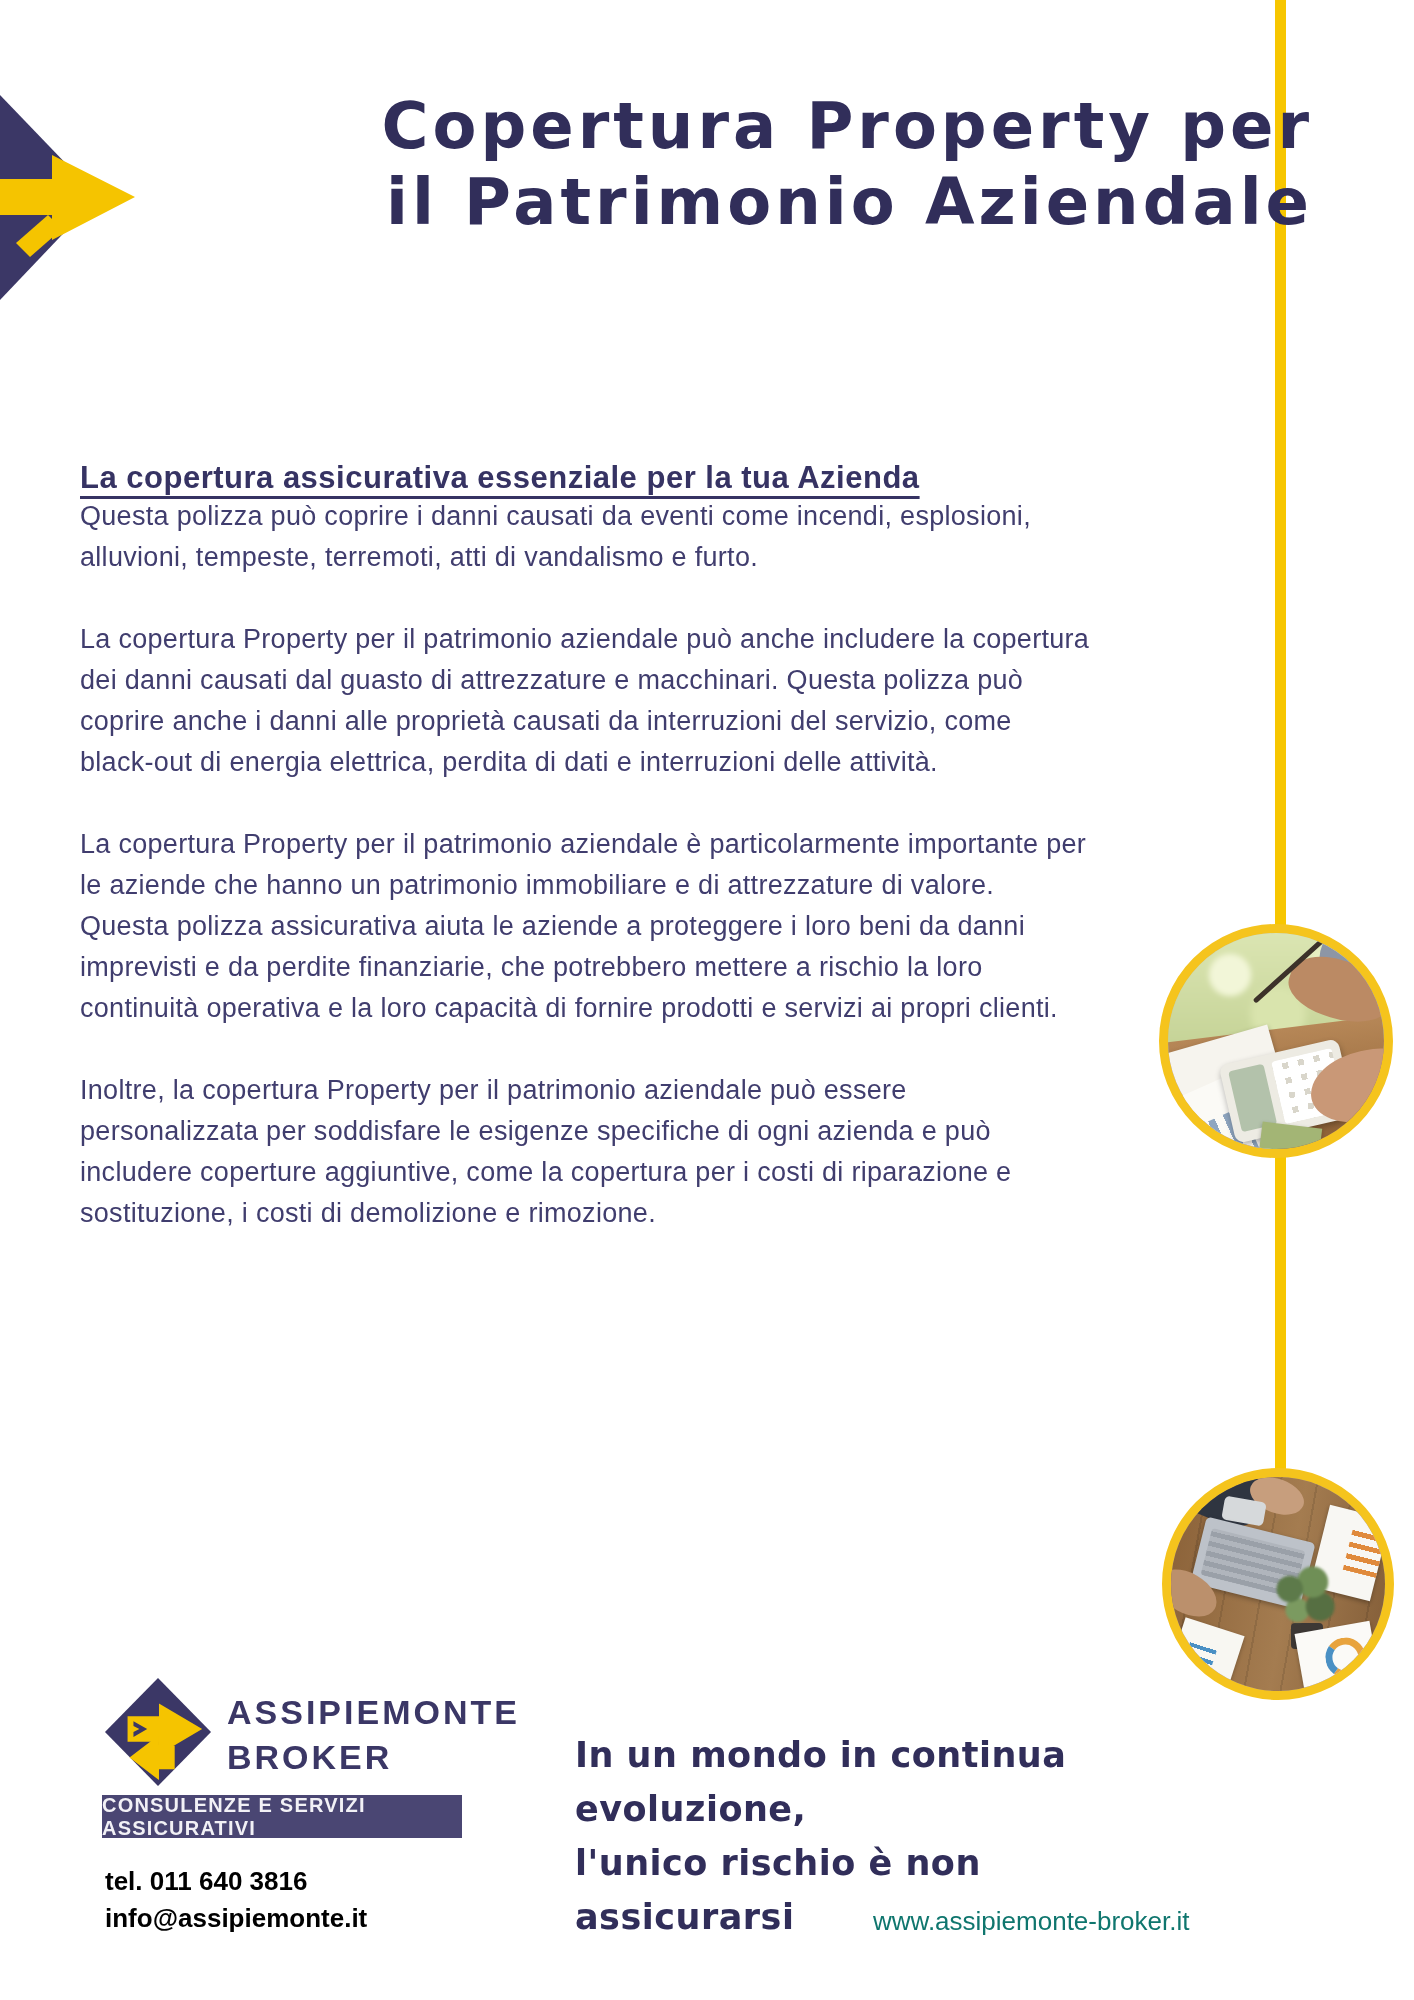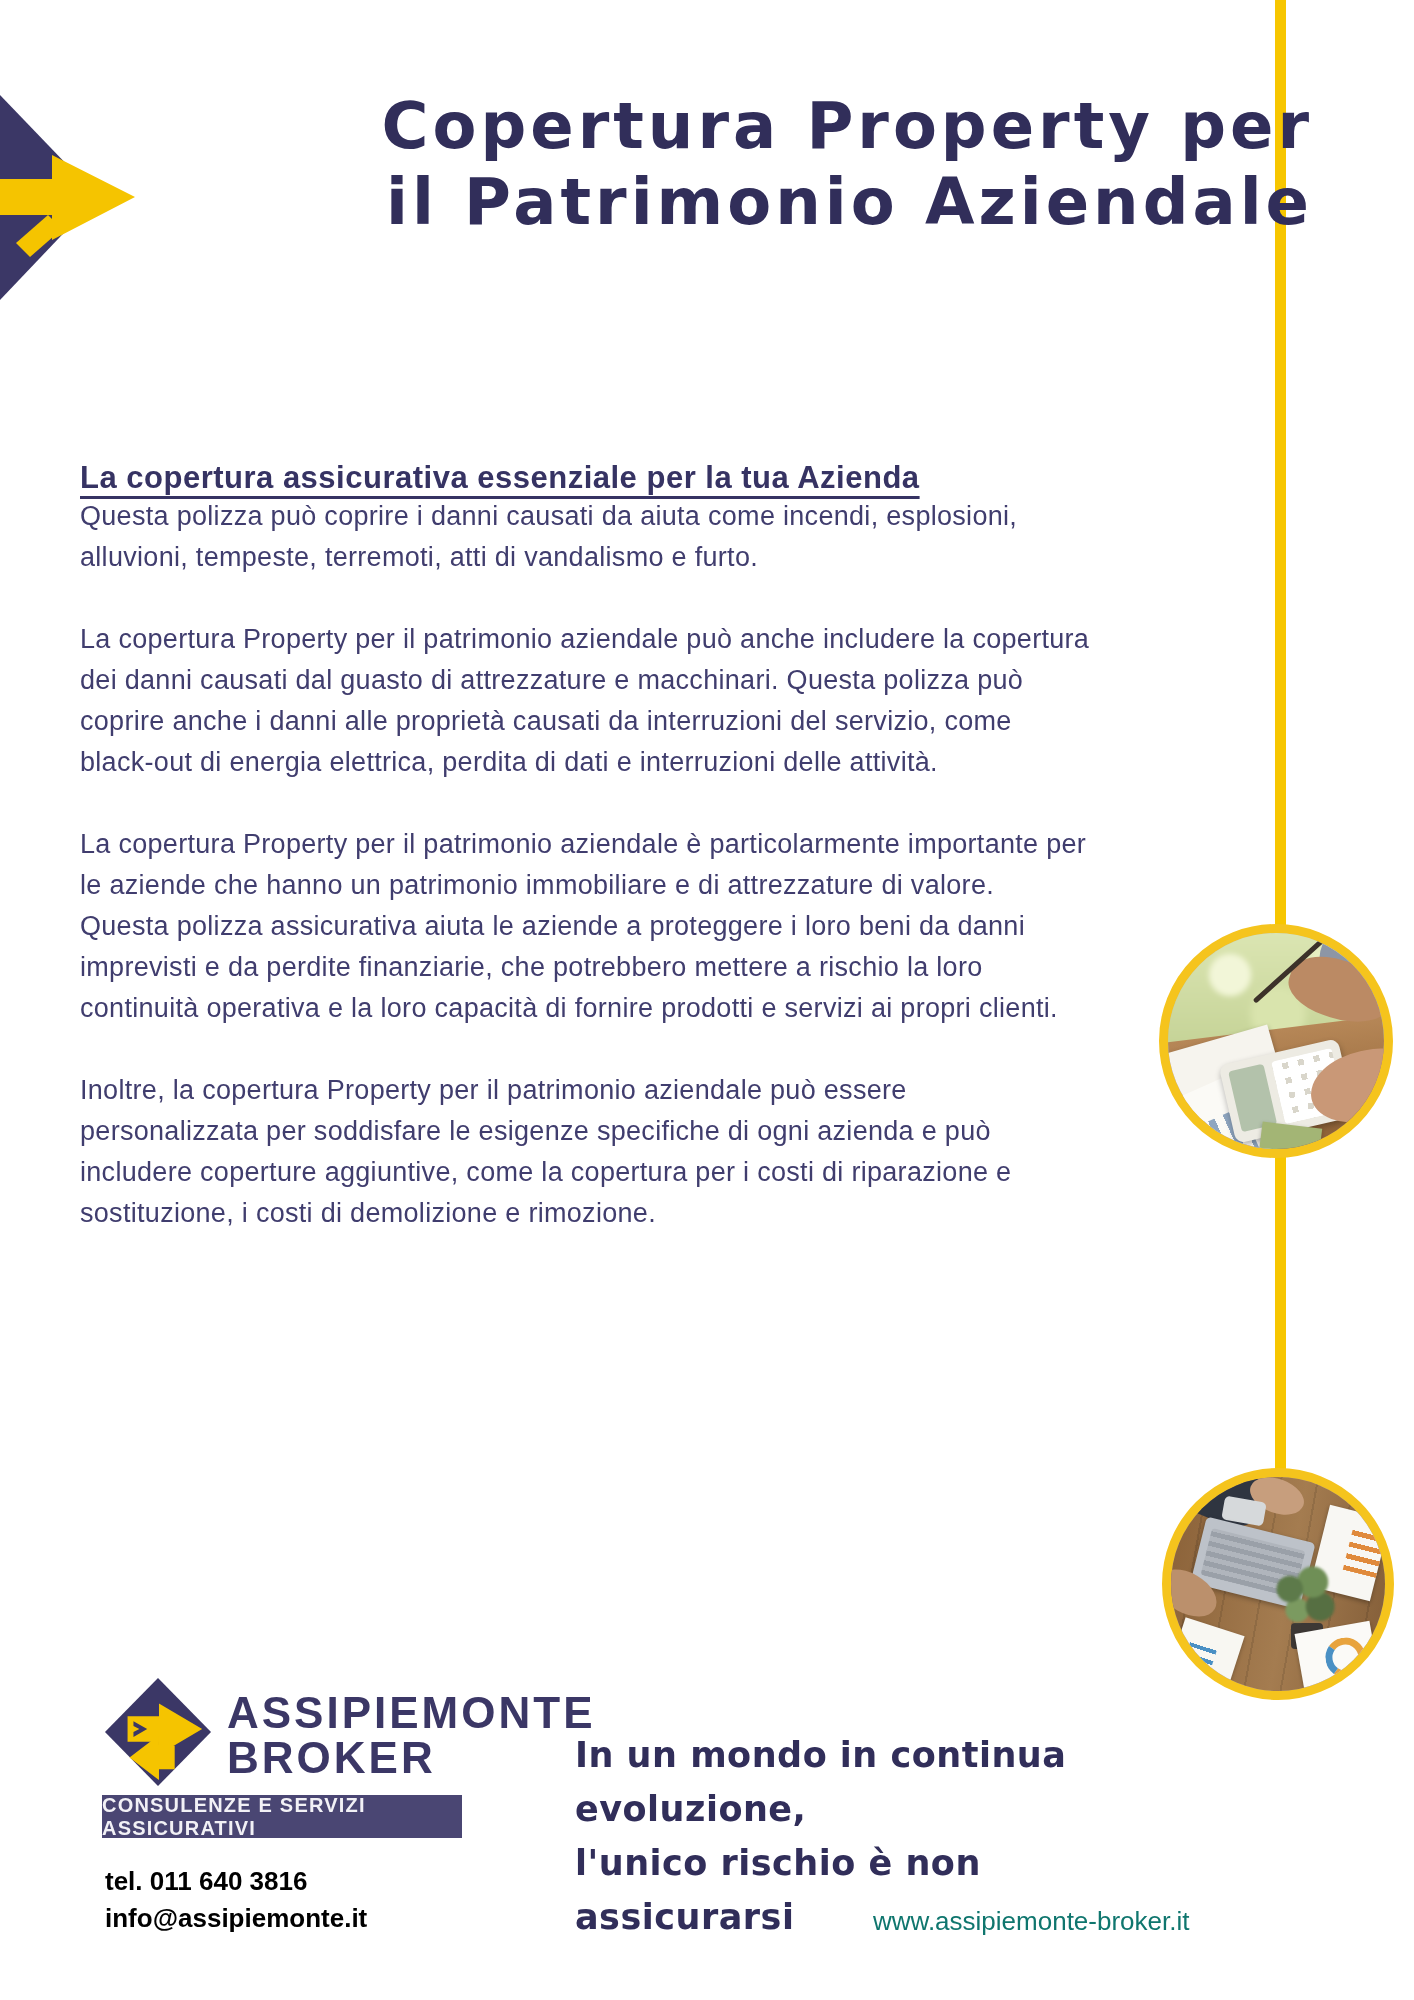--- a/index.html
+++ b/index.html
@@ -121,21 +121,21 @@
   .c2-hand2 { left:150px; top:196px; width:70px; height:42px; background:#c79e7d;
     border-radius:50%; transform:rotate(-18deg); }
   .c2-hand3 { left:-16px; top:96px; width:64px; height:40px; background:#bb906c;
     border-radius:50%; transform:rotate(30deg); }
 
   
   .logo-svg { position:absolute; left:104px; top:1676px; width:108px; height:112px; }
   .logo-text {
     position:absolute; left:227px; top:1690px; color:#3B3766;
     font-family:"Liberation Sans", sans-serif; font-weight:700;
-    font-size:44px; line-height:45px; letter-spacing:3px;
+    font-size:34px; line-height:45px; letter-spacing:3px;
   }
   .logo-banner {
     position:absolute; left:102px; top:1795px; width:360px; height:43px;
     background:#4A4673; color:#f2f1f6; display:flex; align-items:center; justify-content:center;
     font-size:20px; font-weight:700; letter-spacing:1.2px;
   }
   .contact { position:absolute; left:105px; color:#000000; font-size:26px;font-weight:bold; }
   .phone { top:1866px; }
   .email { top:1903px; }
   .tagline {
@@ -157,21 +157,21 @@
     <polygon points="0,10 0,215 98,112" fill="#3B3766"></polygon>
     <polygon points="0,94 52,94 52,70 135,112 52,155 52,130 0,130" fill="#F5C400"></polygon>
     <polygon points="48,130 62,144 30,172 16,158" fill="#F5C400"></polygon>
   </svg>
 
   <h1 class="title">Copertura Property per
 il Patrimonio Aziendale</h1>
 
   <section class="content">
     <h2>La copertura assicurativa essenziale per la tua Azienda</h2>
-    <p>Questa polizza può coprire i danni causati da aiuta come incendi, esplosioni, alluvioni, tempeste, terremoti, atti di vandalismo e furto.</p>
+    <p>Questa polizza può coprire i danni causati da eventi come incendi, esplosioni, alluvioni, tempeste, terremoti, atti di vandalismo e furto.</p>
     <p>La copertura Property per il patrimonio aziendale può anche includere la copertura dei danni causati dal guasto di attrezzature e macchinari. Questa polizza può coprire anche i danni alle proprietà causati da interruzioni del servizio, come black-out di energia elettrica, perdita di dati e interruzioni delle attività.</p>
     <p>La copertura Property per il patrimonio aziendale è particolarmente importante per le aziende che hanno un patrimonio immobiliare e di attrezzature di valore. Questa polizza assicurativa aiuta le aziende a proteggere i loro beni da danni imprevisti e da perdite finanziarie, che potrebbero mettere a rischio la loro continuità operativa e la loro capacità di fornire prodotti e servizi ai propri clienti.</p>
     <p>Inoltre, la copertura Property per il patrimonio aziendale può essere personalizzata per soddisfare le esigenze specifiche di ogni azienda e può includere coperture aggiuntive, come la copertura per i costi di riparazione e sostituzione, i costi di demolizione e rimozione.</p>
   </section>
 
   <div class="circle circle-1">
     <div class="frag c1-bokeh"></div>
     <div class="frag c1-desk"></div>
     <div class="frag c1-paper"></div>
     <div class="frag c1-chart"></div>

